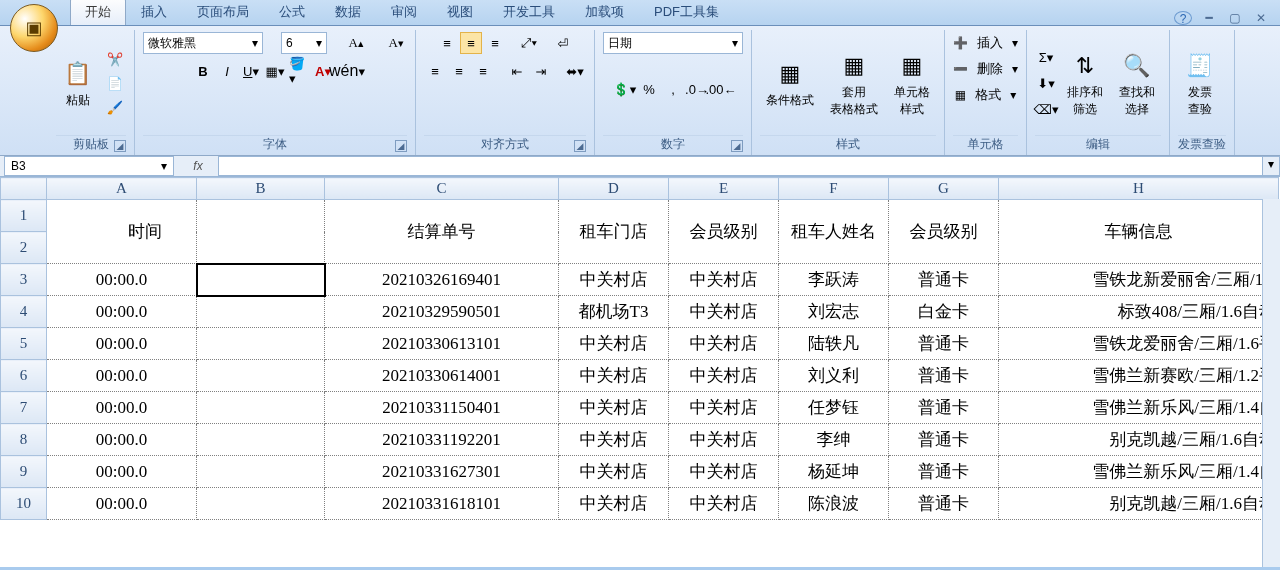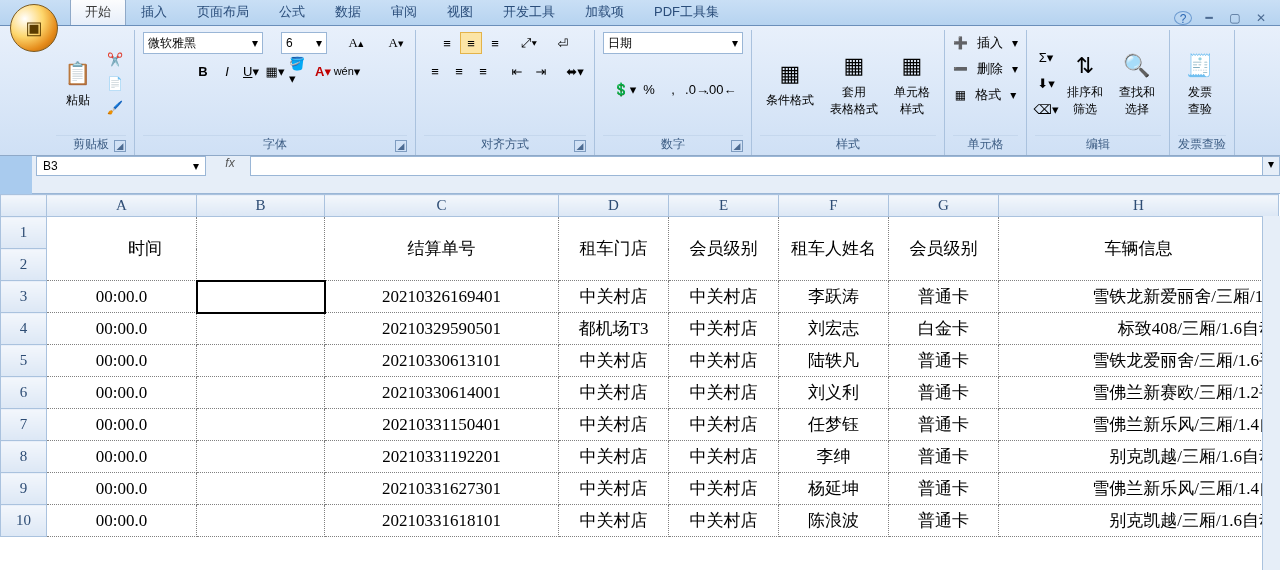--- a/index.html
+++ b/index.html
@@ -20,21 +20,21 @@
 .group .body { flex: 1; display:flex; align-items:center; gap:4px; }
 .group .label { height: 18px; text-align:center; font-size:12px; color:#3c5c83; border-top: 1px solid #c5d7ed; position: relative;}
 .dialoglauncher { position:absolute; right:0; bottom:1px; width:12px; height:12px; border:1px solid #7e9cc0; font-size:9px; line-height:10px; text-align:center; color:#4c6b92;}
 .bigbtn { display:flex; flex-direction:column; align-items:center; gap:2px; padding: 4px 6px; cursor:pointer; text-align:center;}
 .bigbtn .ico { width:32px; height:32px; display:flex; align-items:center; justify-content:center; font-size:22px; }
 .smallbtn { width:22px; height:22px; border:1px solid transparent; display:inline-flex; align-items:center; justify-content:center; cursor:pointer; font-size:13px;}
 .sel { border:1px solid #9ab6d6; background:#fff; height:22px; font-size:12px; padding:0 4px; display:inline-flex; align-items:center; justify-content:space-between;}
 .col { display:flex; flex-direction:column; gap:2px;}
 
 
-.fbar { display:flex; align-items:flex-start; height:38px; background:#e6eef8; border-bottom:1px solid #9ab6d6;margin-left:32px; }
+.fbar { display:flex; align-items:center; height:21px; background:#e6eef8; border-bottom:1px solid #9ab6d6; }
 .namebox { width:170px; border:1px solid #9ab6d6; background:#fff; margin:0 4px; height:20px; padding:0 6px; display:flex;align-items:center;justify-content:space-between;}
 .fx { width:40px; text-align:center; font-style:italic; color:#555; }
 .finput { flex:1; border:1px solid #9ab6d6; border-right:none; background:#fff; height:20px; margin-right:0; padding:0 6px;}
 
 
 .gridwrap { position:relative; width:100%; height:calc(570px - 26px - 130px - 24px); background:#fff; overflow:hidden;}
 table { border-collapse:collapse; table-layout:fixed; }
 th, td { border:1px solid #d0d7e5; height:32px; font-size:17px; text-align:center; white-space:nowrap; overflow:hidden; font-family: SimSun, serif;}
 thead th { background:linear-gradient(#f3f7fc,#dce7f5); color:#2d4c74; font-weight:normal; height:22px; font-size:15px; font-family: "Times New Roman", serif; border-color:#aac2de;}
 .rowhdr { background:linear-gradient(#f3f7fc,#dce7f5); color:#2d4c74; font-weight:normal; width:46px; font-size:15px; font-family:"Times New Roman", serif; border-color:#aac2de;}
@@ -105,21 +105,21 @@
         <span class="smallbtn">
             <b>B</b>
           </span>
         <span class="smallbtn">
             <i>I</i>
           </span>
         <span class="smallbtn"><u>U</u>▾</span>
         <span class="smallbtn">▦▾</span>
         <span class="smallbtn">🪣▾</span>
         <span class="smallbtn fontred"><b>A</b>▾</span>
-        <span class="smallbtn"><span style="font-size:11px">wén</span>▾</span>
+        <span class="smallbtn"><span style="font-size:16px">wén</span>▾</span>
       </div>
     </div>
     <div class="label"><span>字体</span><span class="dialoglauncher">◢</span></div>
   </div>
 
   <div class="group">
     <div class="body col" style="gap:6px">
       <div style="display:flex;gap:2px">
         <span class="smallbtn">≡</span>
         <span class="smallbtn" style="background:#fce5a6;border-color:#e3b34a">≡</span>

